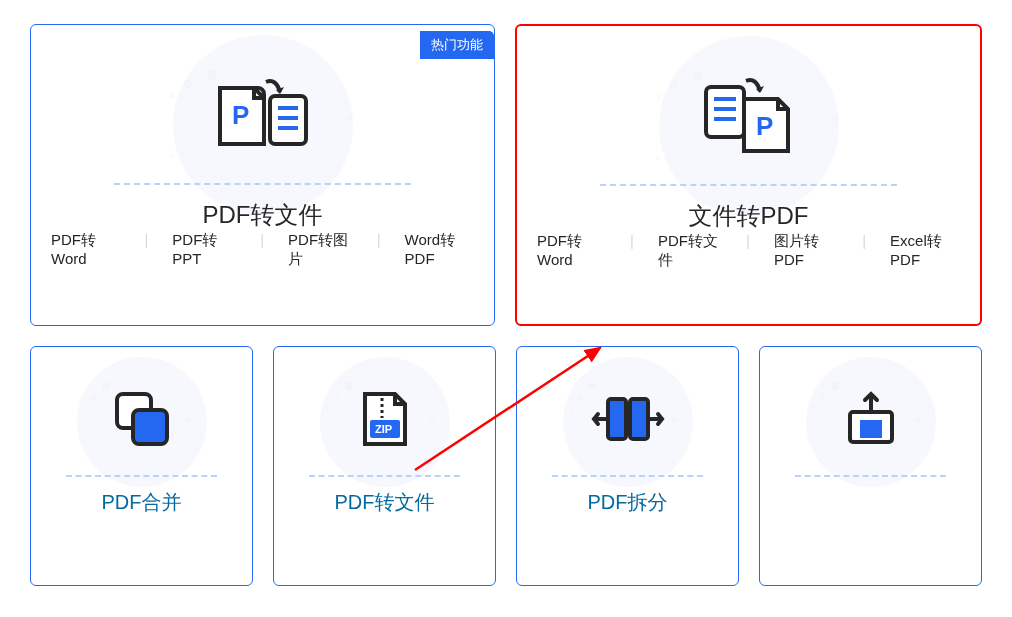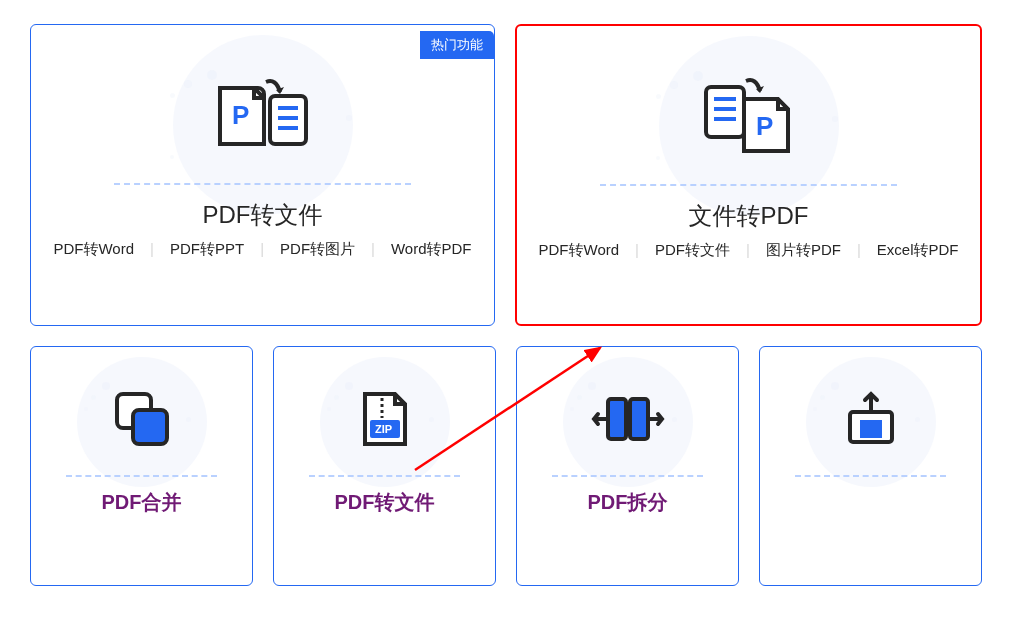--- a/index.html
+++ b/index.html
@@ -110,31 +110,30 @@
       z-index: 1;
     }
     .card-title {
       font-size: 24px;
       color: #262626;
       font-weight: 500;
       z-index: 1;
     }
     .card-title-sm {
       font-size: 20px;
-      color: #701a75;
-      font-weight: 700;
+      color: #0369a1;
+      font-weight: 400;
       z-index: 1;
     }
     .subs {
       display: flex;
-      gap: 8px;
+      gap: 16px;
       font-size: 15px;
       color: #262626;
       z-index: 1;
-      margin-top: 9px;
     }
     .subs span.sep {
       color: #d9d9d9;
       margin: 0 8px;
     }
     .arrow-annotation {
       position: absolute;
       left: 405px;
       top: 340px;
       width: 210px;

